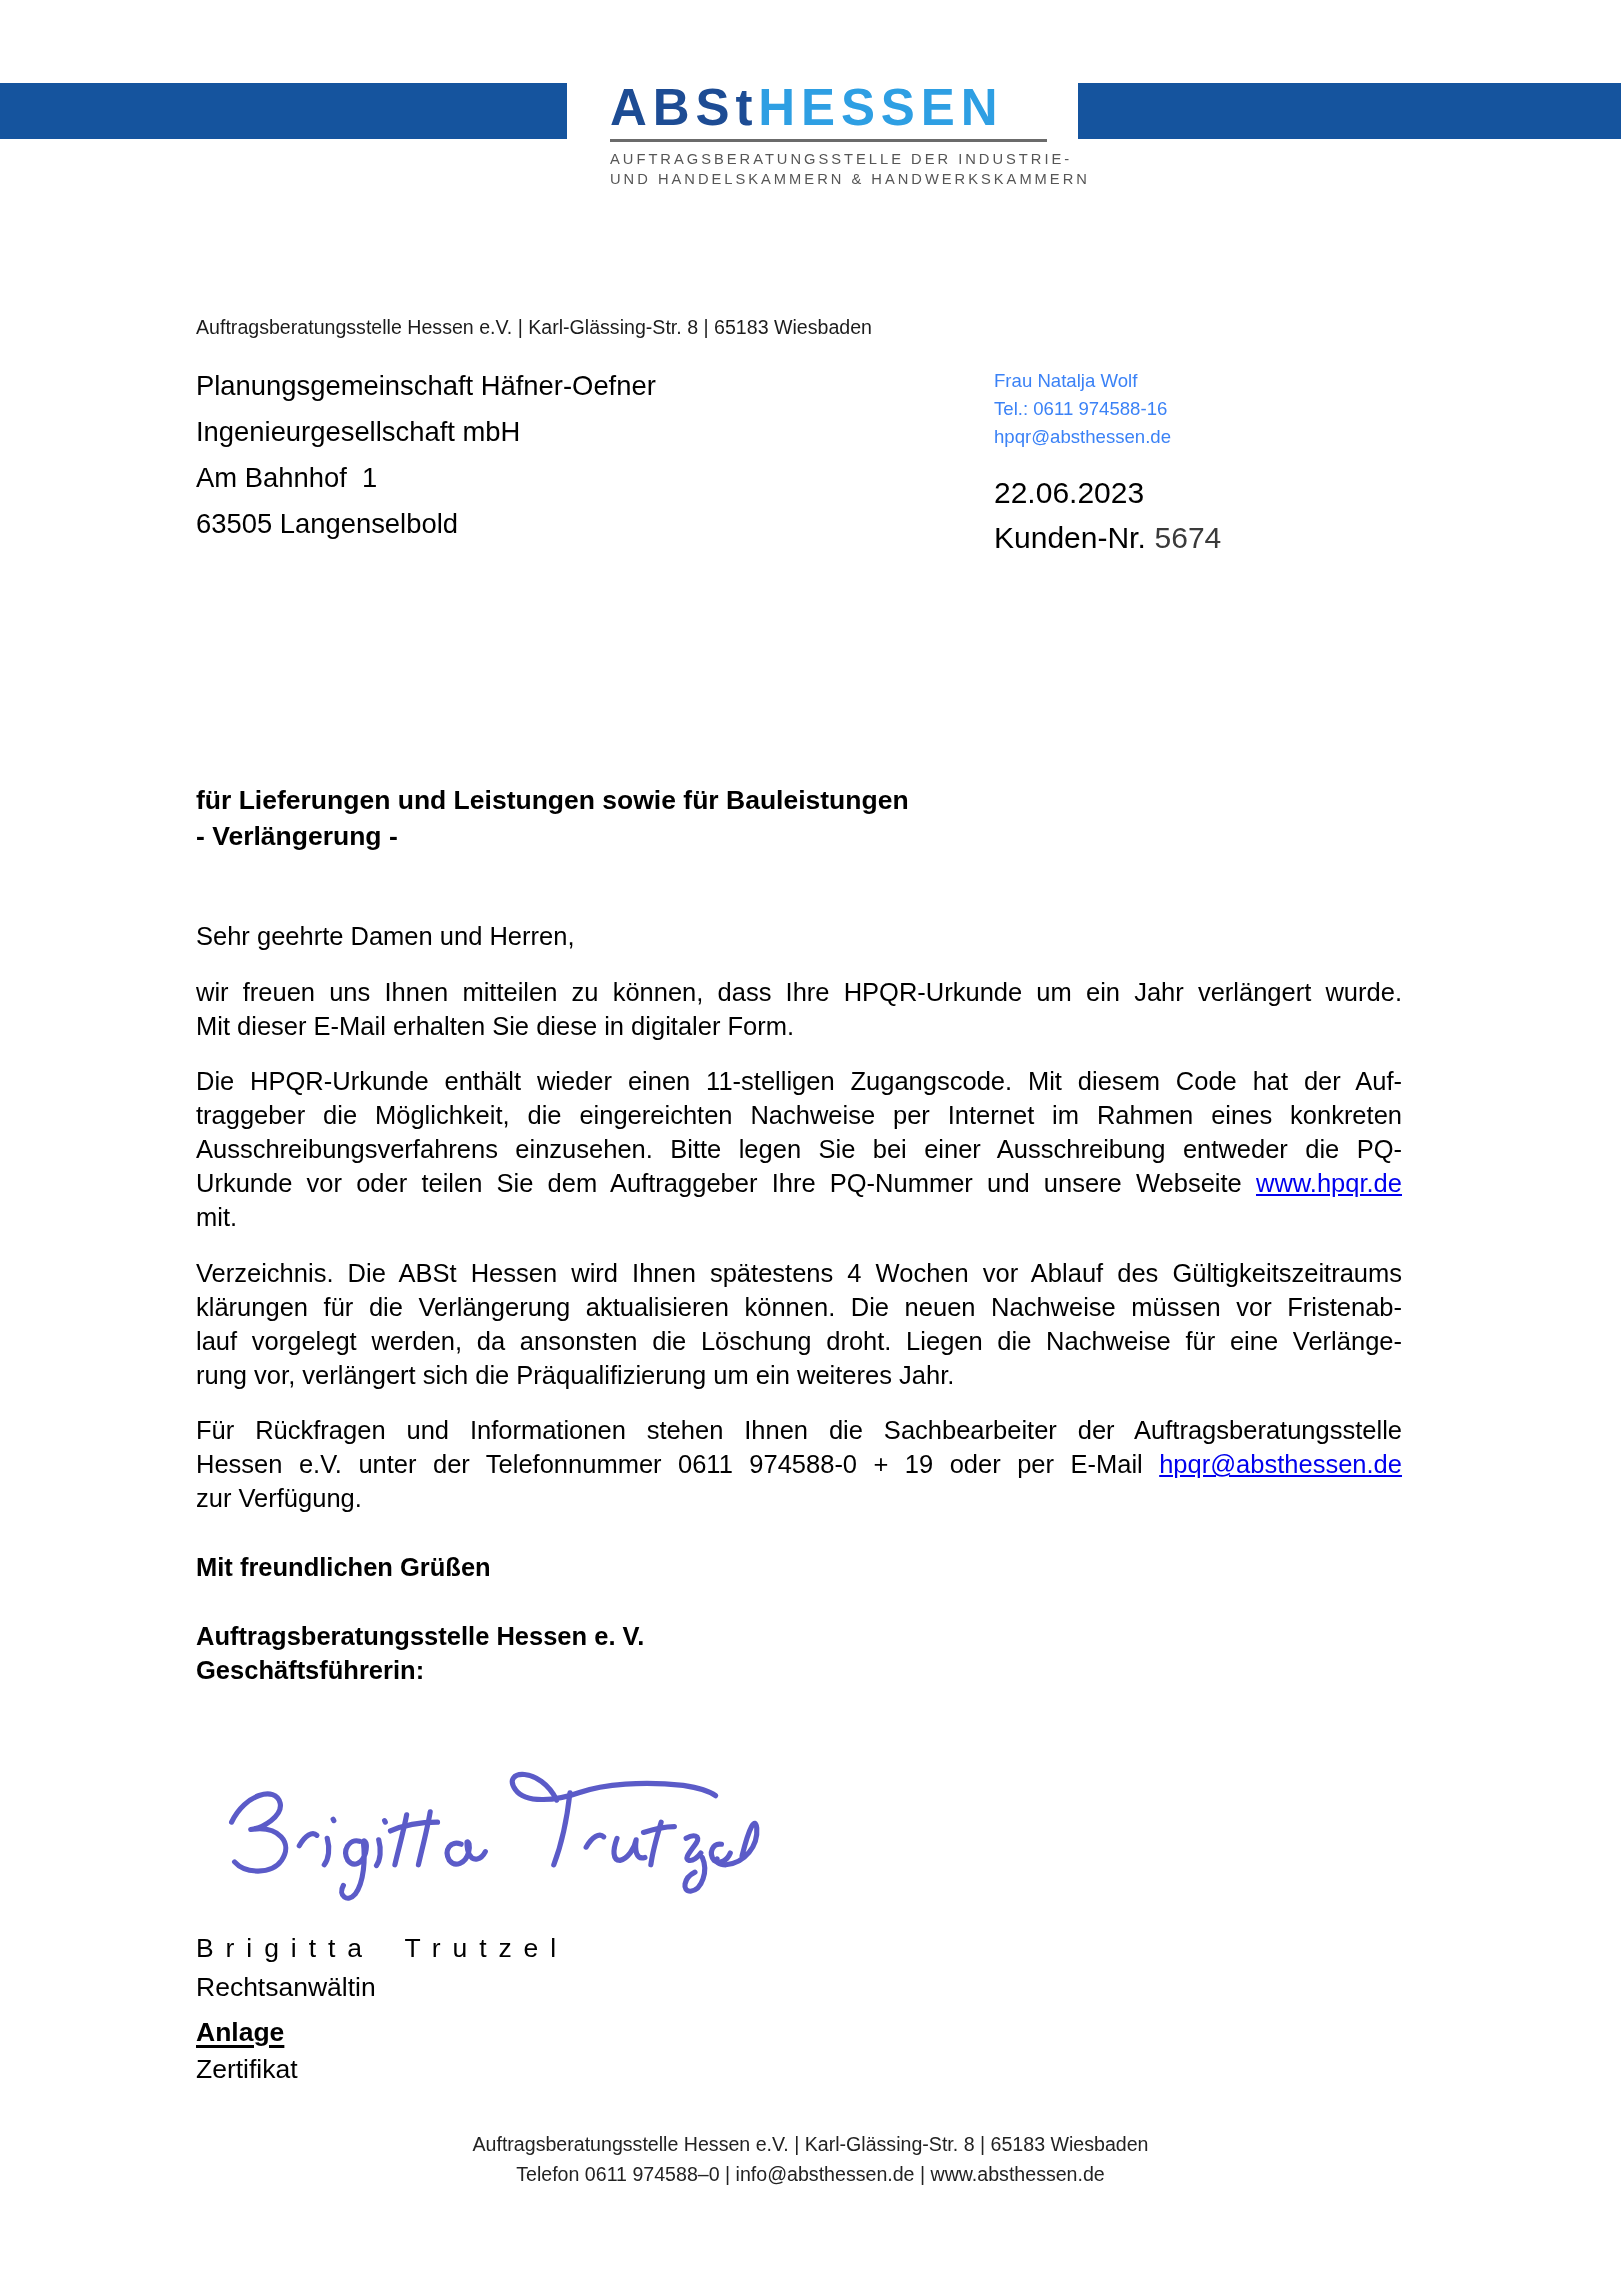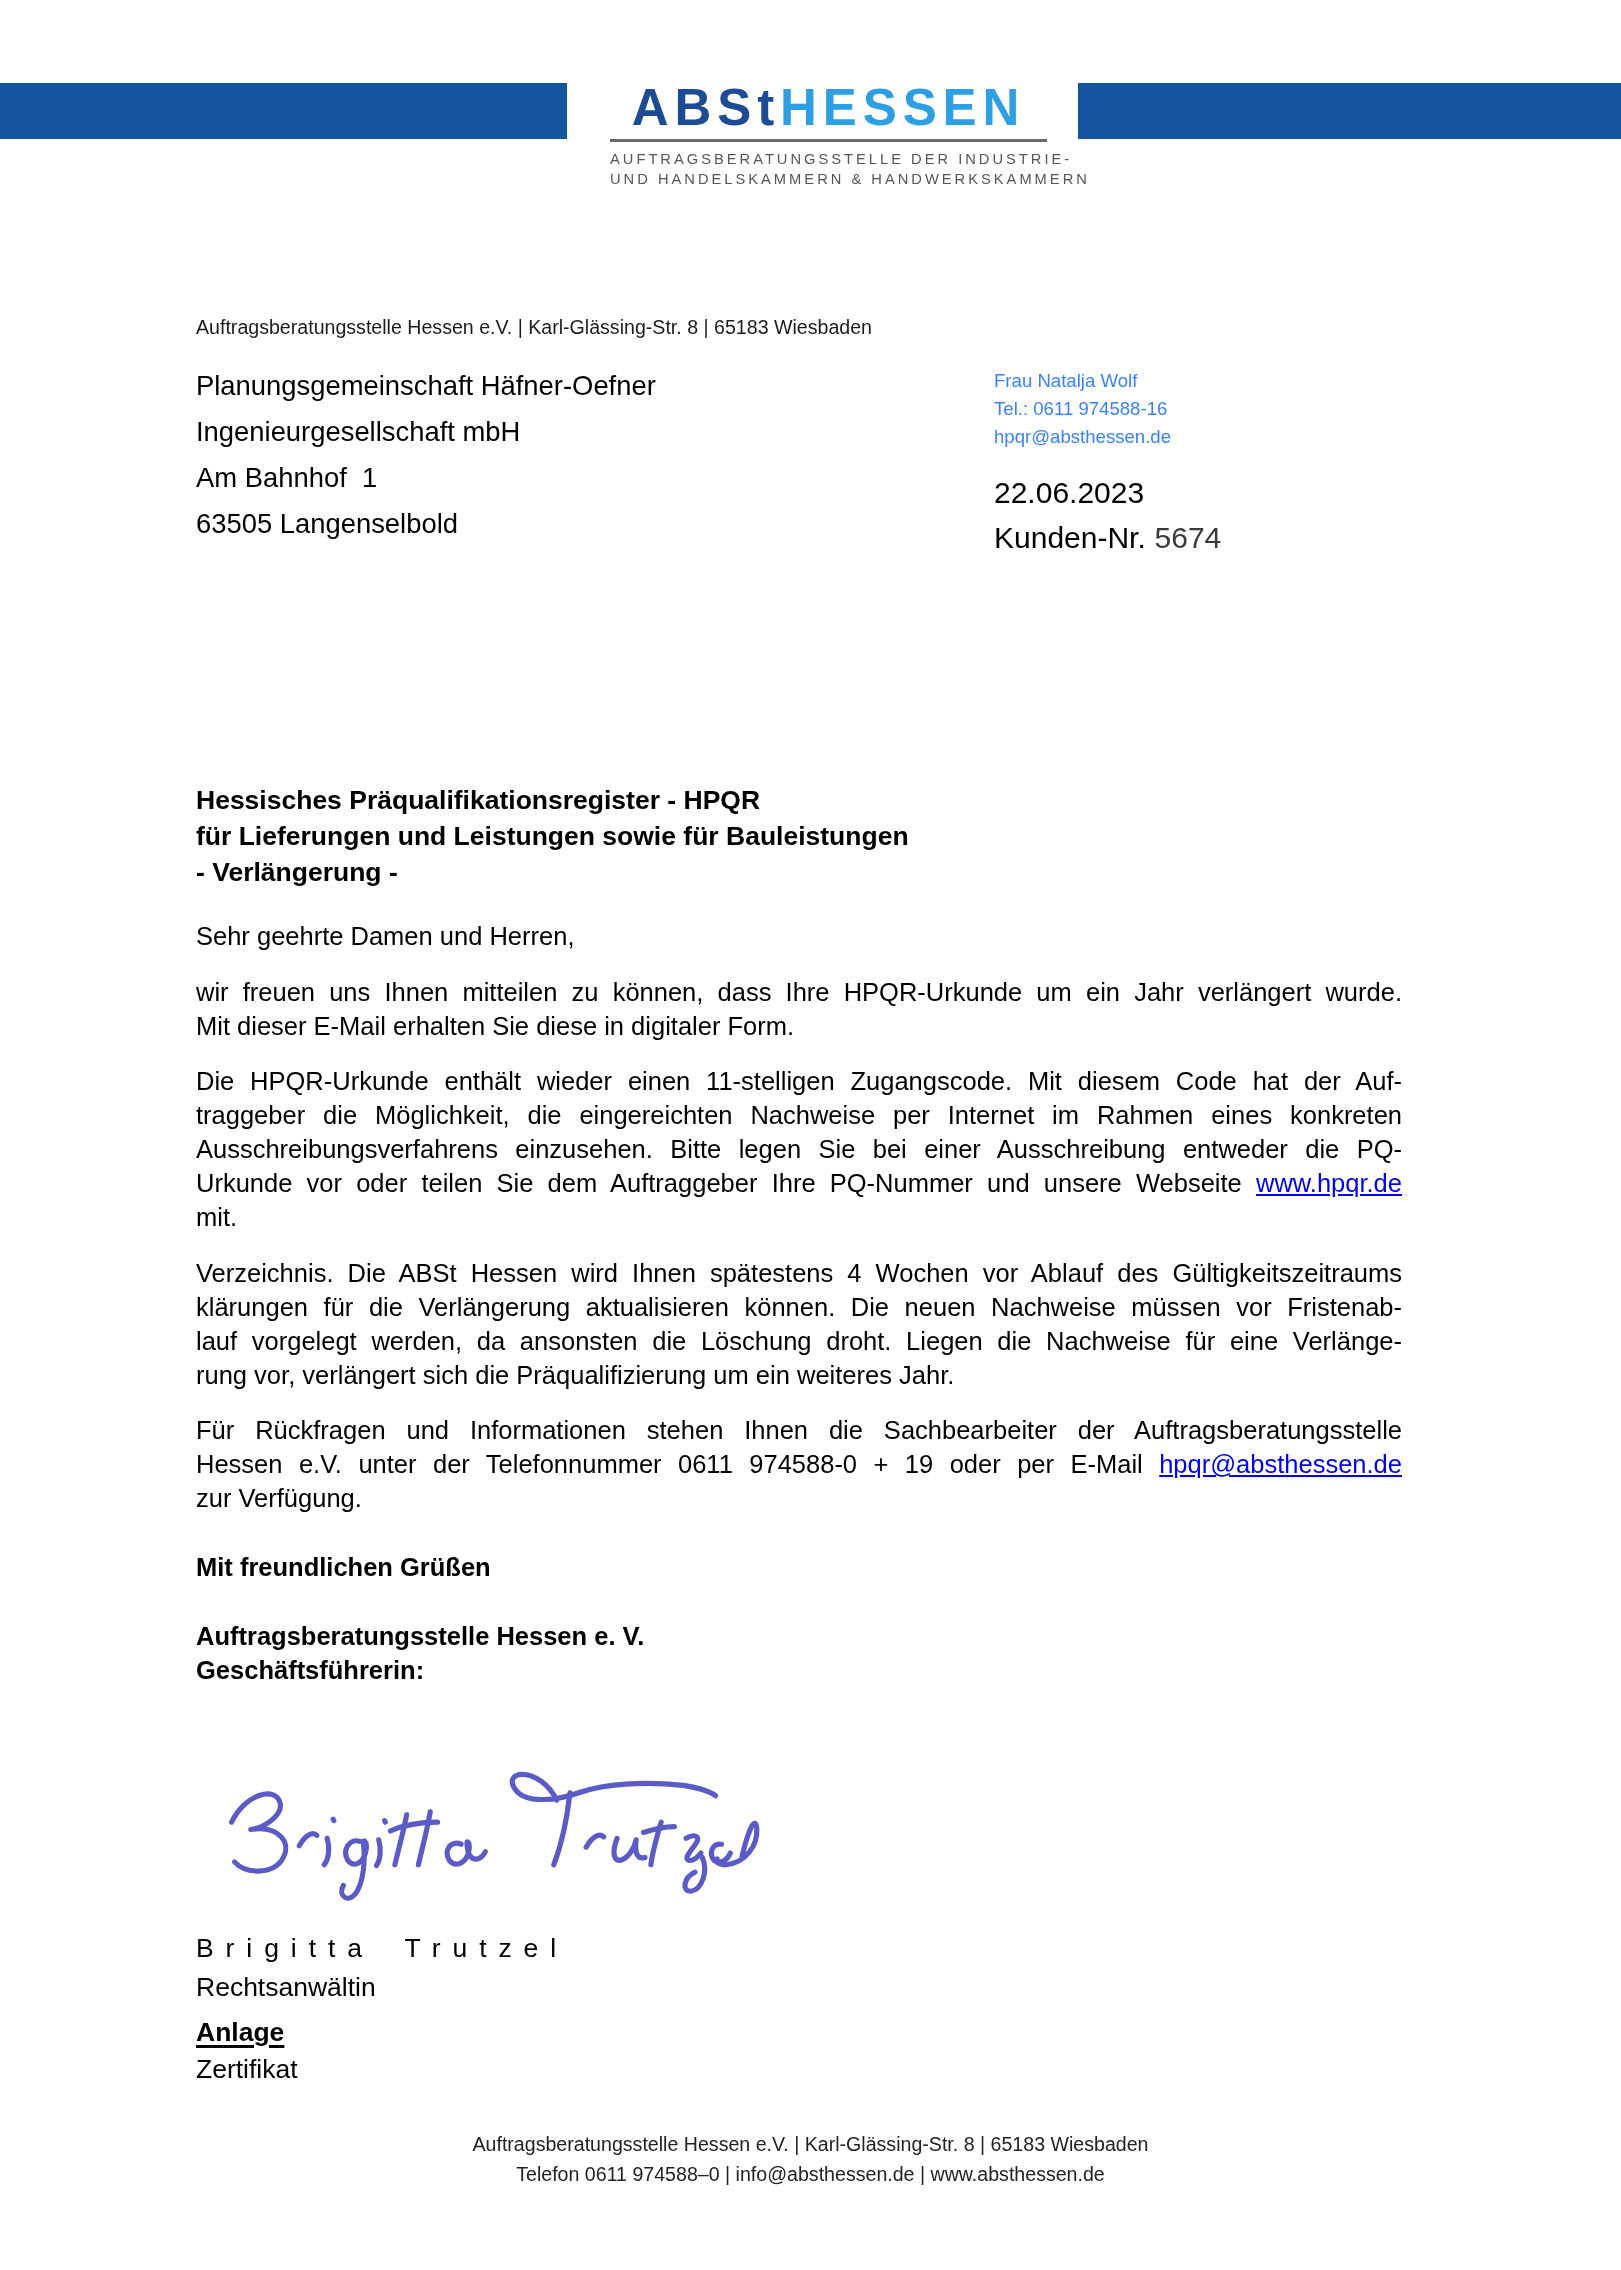--- a/index.html
+++ b/index.html
@@ -4,21 +4,21 @@
 <style>
   html,body{margin:0;padding:0;background:#ffffff;}
   body{font-family:"Liberation Sans","DejaVu Sans",sans-serif;color:#000;}
   #page{position:relative;width:1621px;height:2270px;background:#fff;overflow:hidden;}
 
   
   .bar{position:absolute;top:83px;height:56px;background:var(--bar,#15549E);}
   .bar-left{left:0;width:567px;}
   .bar-right{left:1078px;width:543px;}
   .logo{position:absolute;left:610px;top:80px;width:437px;}
-  .logo-main{font-weight:bold;font-size:51px;line-height:55px;letter-spacing:5.9px;white-space:nowrap;text-align:center;}
+  .logo-main{font-weight:bold;font-size:51px;line-height:55px;letter-spacing:5.9px;white-space:nowrap;}
   .logo-abst{color:var(--logo-dark,#1D4C94);}
   .logo-hessen{color:var(--logo-light,#2E9FE3);}
   .logo-rule{height:2.9px;background:var(--rule,#6b6b6b);margin-top:3.9px;}
   .logo-sub{margin-top:6.9px;font-size:14.7px;line-height:20.6px;letter-spacing:3px;color:var(--muted,#565656);white-space:nowrap;}
 
   
   .sender-line{position:absolute;left:196px;top:316px;font-size:19.6px;color:#1c1c1c;}
   .recipient{position:absolute;left:196px;top:363px;font-size:27.4px;line-height:46px;}
   .recipient .line{white-space:pre-wrap;}
   .contact{position:absolute;left:994px;top:367px;font-size:18.6px;line-height:28px;color:#3b82f6;}
@@ -76,21 +76,20 @@
 
   <div class="contact">
     <div>Frau Natalja Wolf</div>
     <div>Tel.: 0611 974588-16</div>
     <div>hpqr@absthessen.de</div>
   </div>
   <div class="date">22.06.2023</div>
   <div class="kunden"><span>Kunden-Nr.</span><span class="num">5674</span></div>
 
   <div class="subject">
-    <div>Hessisches Präqualifikationsregister - HPQR</div>
     <div>für Lieferungen und Leistungen sowie für Bauleistungen</div>
     <div>- Verlängerung -</div>
   </div>
 
   <div class="body">
     <p class="para">Sehr geehrte Damen und Herren,</p>
 
     <div class="para">
       <div class="jl">wir freuen uns Ihnen mitteilen zu können, dass Ihre HPQR-Urkunde um ein Jahr verlängert wurde.</div>
       <div class="ll">Mit dieser E-Mail erhalten Sie diese in digitaler Form.</div>

